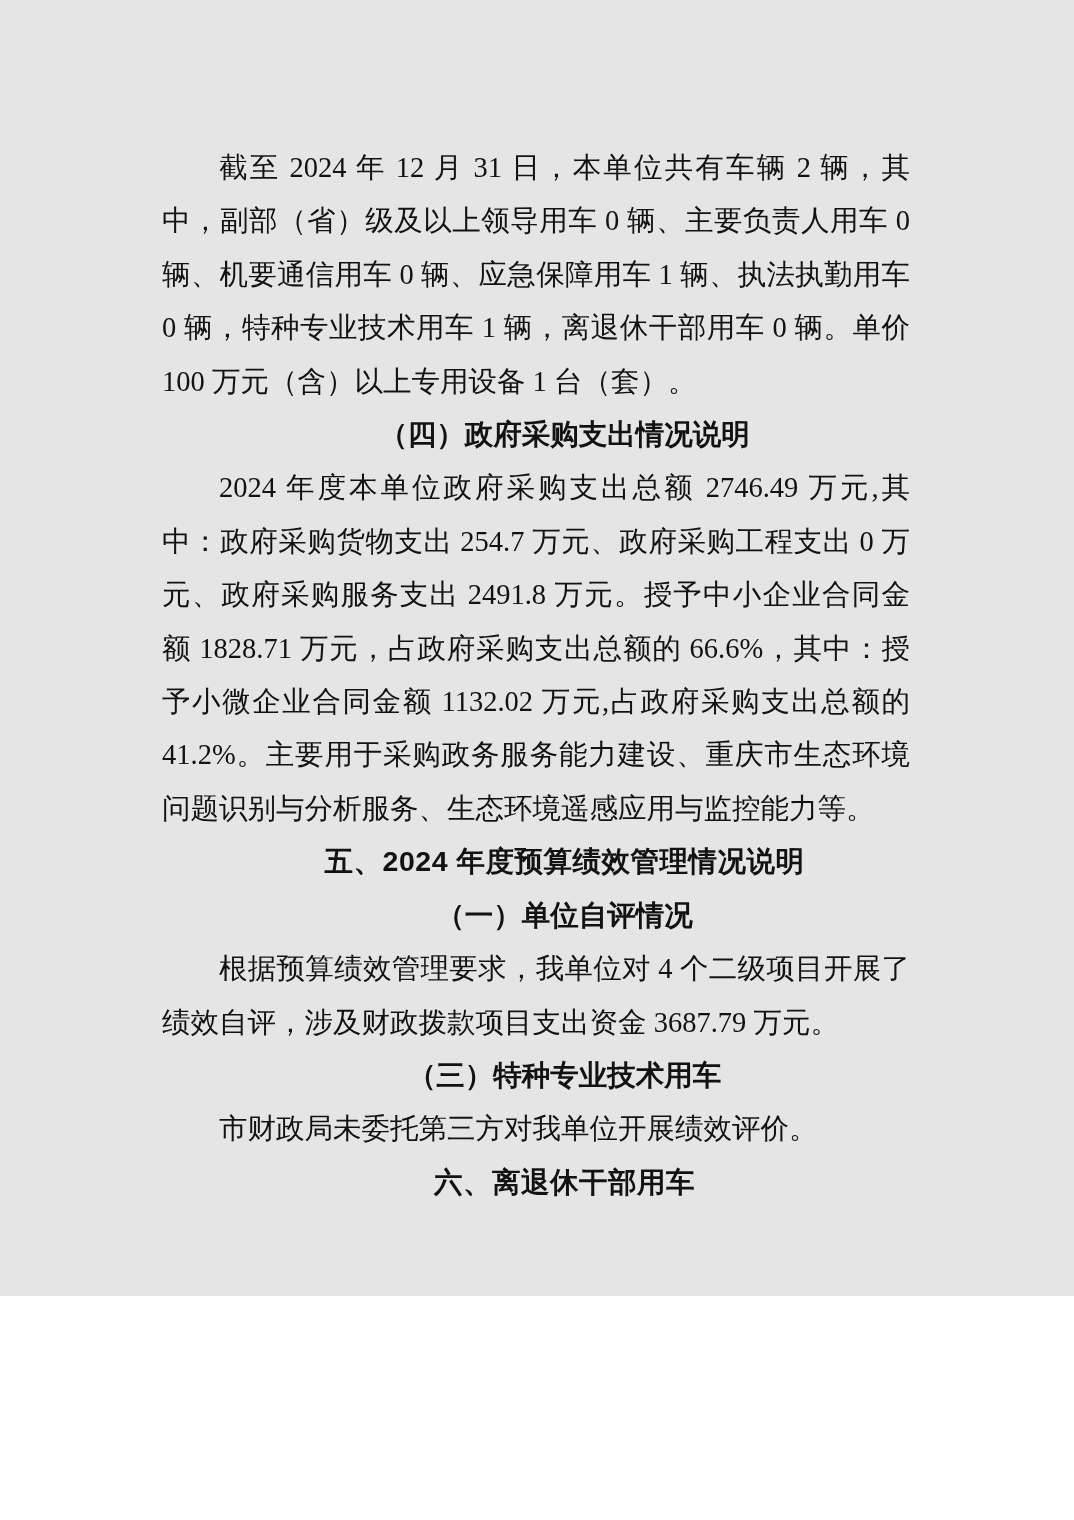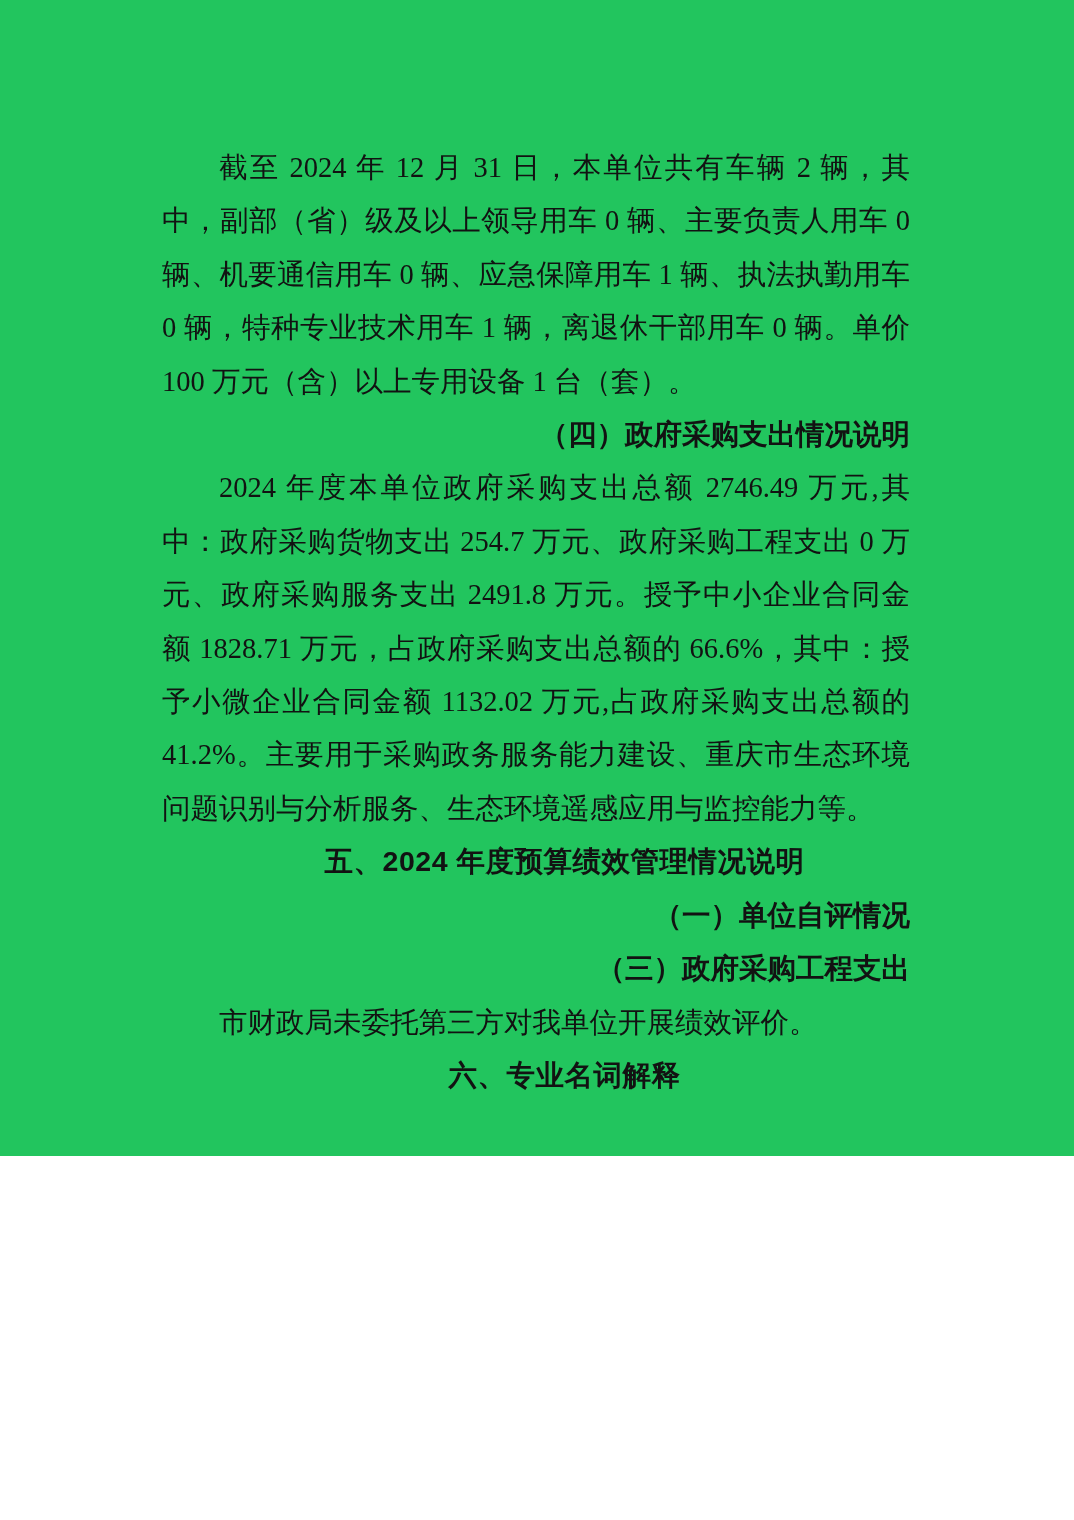--- a/index.html
+++ b/index.html
@@ -3,22 +3,22 @@
 <meta charset="utf-8">
 <style>
   html, body {
     margin: 0;
     padding: 0;
     background: #ffffff;
   }
   .page {
     position: relative;
     width: 1074px;
-    height: 1156px;
-    background: #22c55e;
+    height: 1296px;
+    background: #e5e5e5;
     color: #121212;
     overflow: hidden;
   }
   .content {
     position: absolute;
     left: 162px;
     top: 141px;
     width: 748px;
   }
   .body-p, .h-kai, .h-hei {
@@ -29,21 +29,21 @@
     text-indent: 2em;
   }
   .body-p {
     font-family: "Liberation Serif", "DejaVu Serif", serif;
     font-weight: 400;
     text-align: justify;
   }
   .h-kai {
     font-family: "Liberation Serif", "DejaVu Serif", serif;
     font-weight: 700;
-    text-align: right;
+    text-align: center;
   }
   .h-hei {
     font-family: "Liberation Sans", "DejaVu Sans", sans-serif;
     font-weight: 700;
     text-align: center;
     letter-spacing: 0.5px;
   }
   .page-num {
     position: absolute;
     left: 0;
@@ -65,25 +65,26 @@
     <p class="body-p">截至 2024 年 12 月 31 日，本单位共有车辆 2 辆，其中，副部（省）级及以上领导用车 0 辆、主要负责人用车 0 辆、机要通信用车 0 辆、应急保障用车 1 辆、执法执勤用车 0 辆，特种专业技术用车 1 辆，离退休干部用车 0 辆。单价 100 万元（含）以上专用设备 1 台（套）。</p>
 
     <p class="h-kai">（四）政府采购支出情况说明</p>
 
     <p class="body-p">2024 年度本单位政府采购支出总额 2746.49 万元,其中：政府采购货物支出 254.7 万元、政府采购工程支出 0 万元、政府采购服务支出 2491.8 万元。授予中小企业合同金额 1828.71 万元，占政府采购支出总额的 66.6%，其中：授予小微企业合同金额 1132.02 万元,占政府采购支出总额的 41.2%。主要用于采购政务服务能力建设、重庆市生态环境问题识别与分析服务、生态环境遥感应用与监控能力等。</p>
 
     <p class="h-hei">五、2024 年度预算绩效管理情况说明</p>
 
     <p class="h-kai">（一）单位自评情况</p>
 
+    <p class="body-p">根据预算绩效管理要求，我单位对 4 个二级项目开展了绩效自评，涉及财政拨款项目支出资金 3687.79 万元。</p>
 
 
 
-    <p class="h-kai">（三）政府采购工程支出</p>
+    <p class="h-kai">（三）特种专业技术用车</p>
 
     <p class="body-p">市财政局未委托第三方对我单位开展绩效评价。</p>
 
-    <p class="h-hei">六、专业名词解释</p>
+    <p class="h-hei">六、离退休干部用车</p>
 
   </div>
 
   <div class="page-num">- 7 -</div>
 </div>
 
 </body></html>

